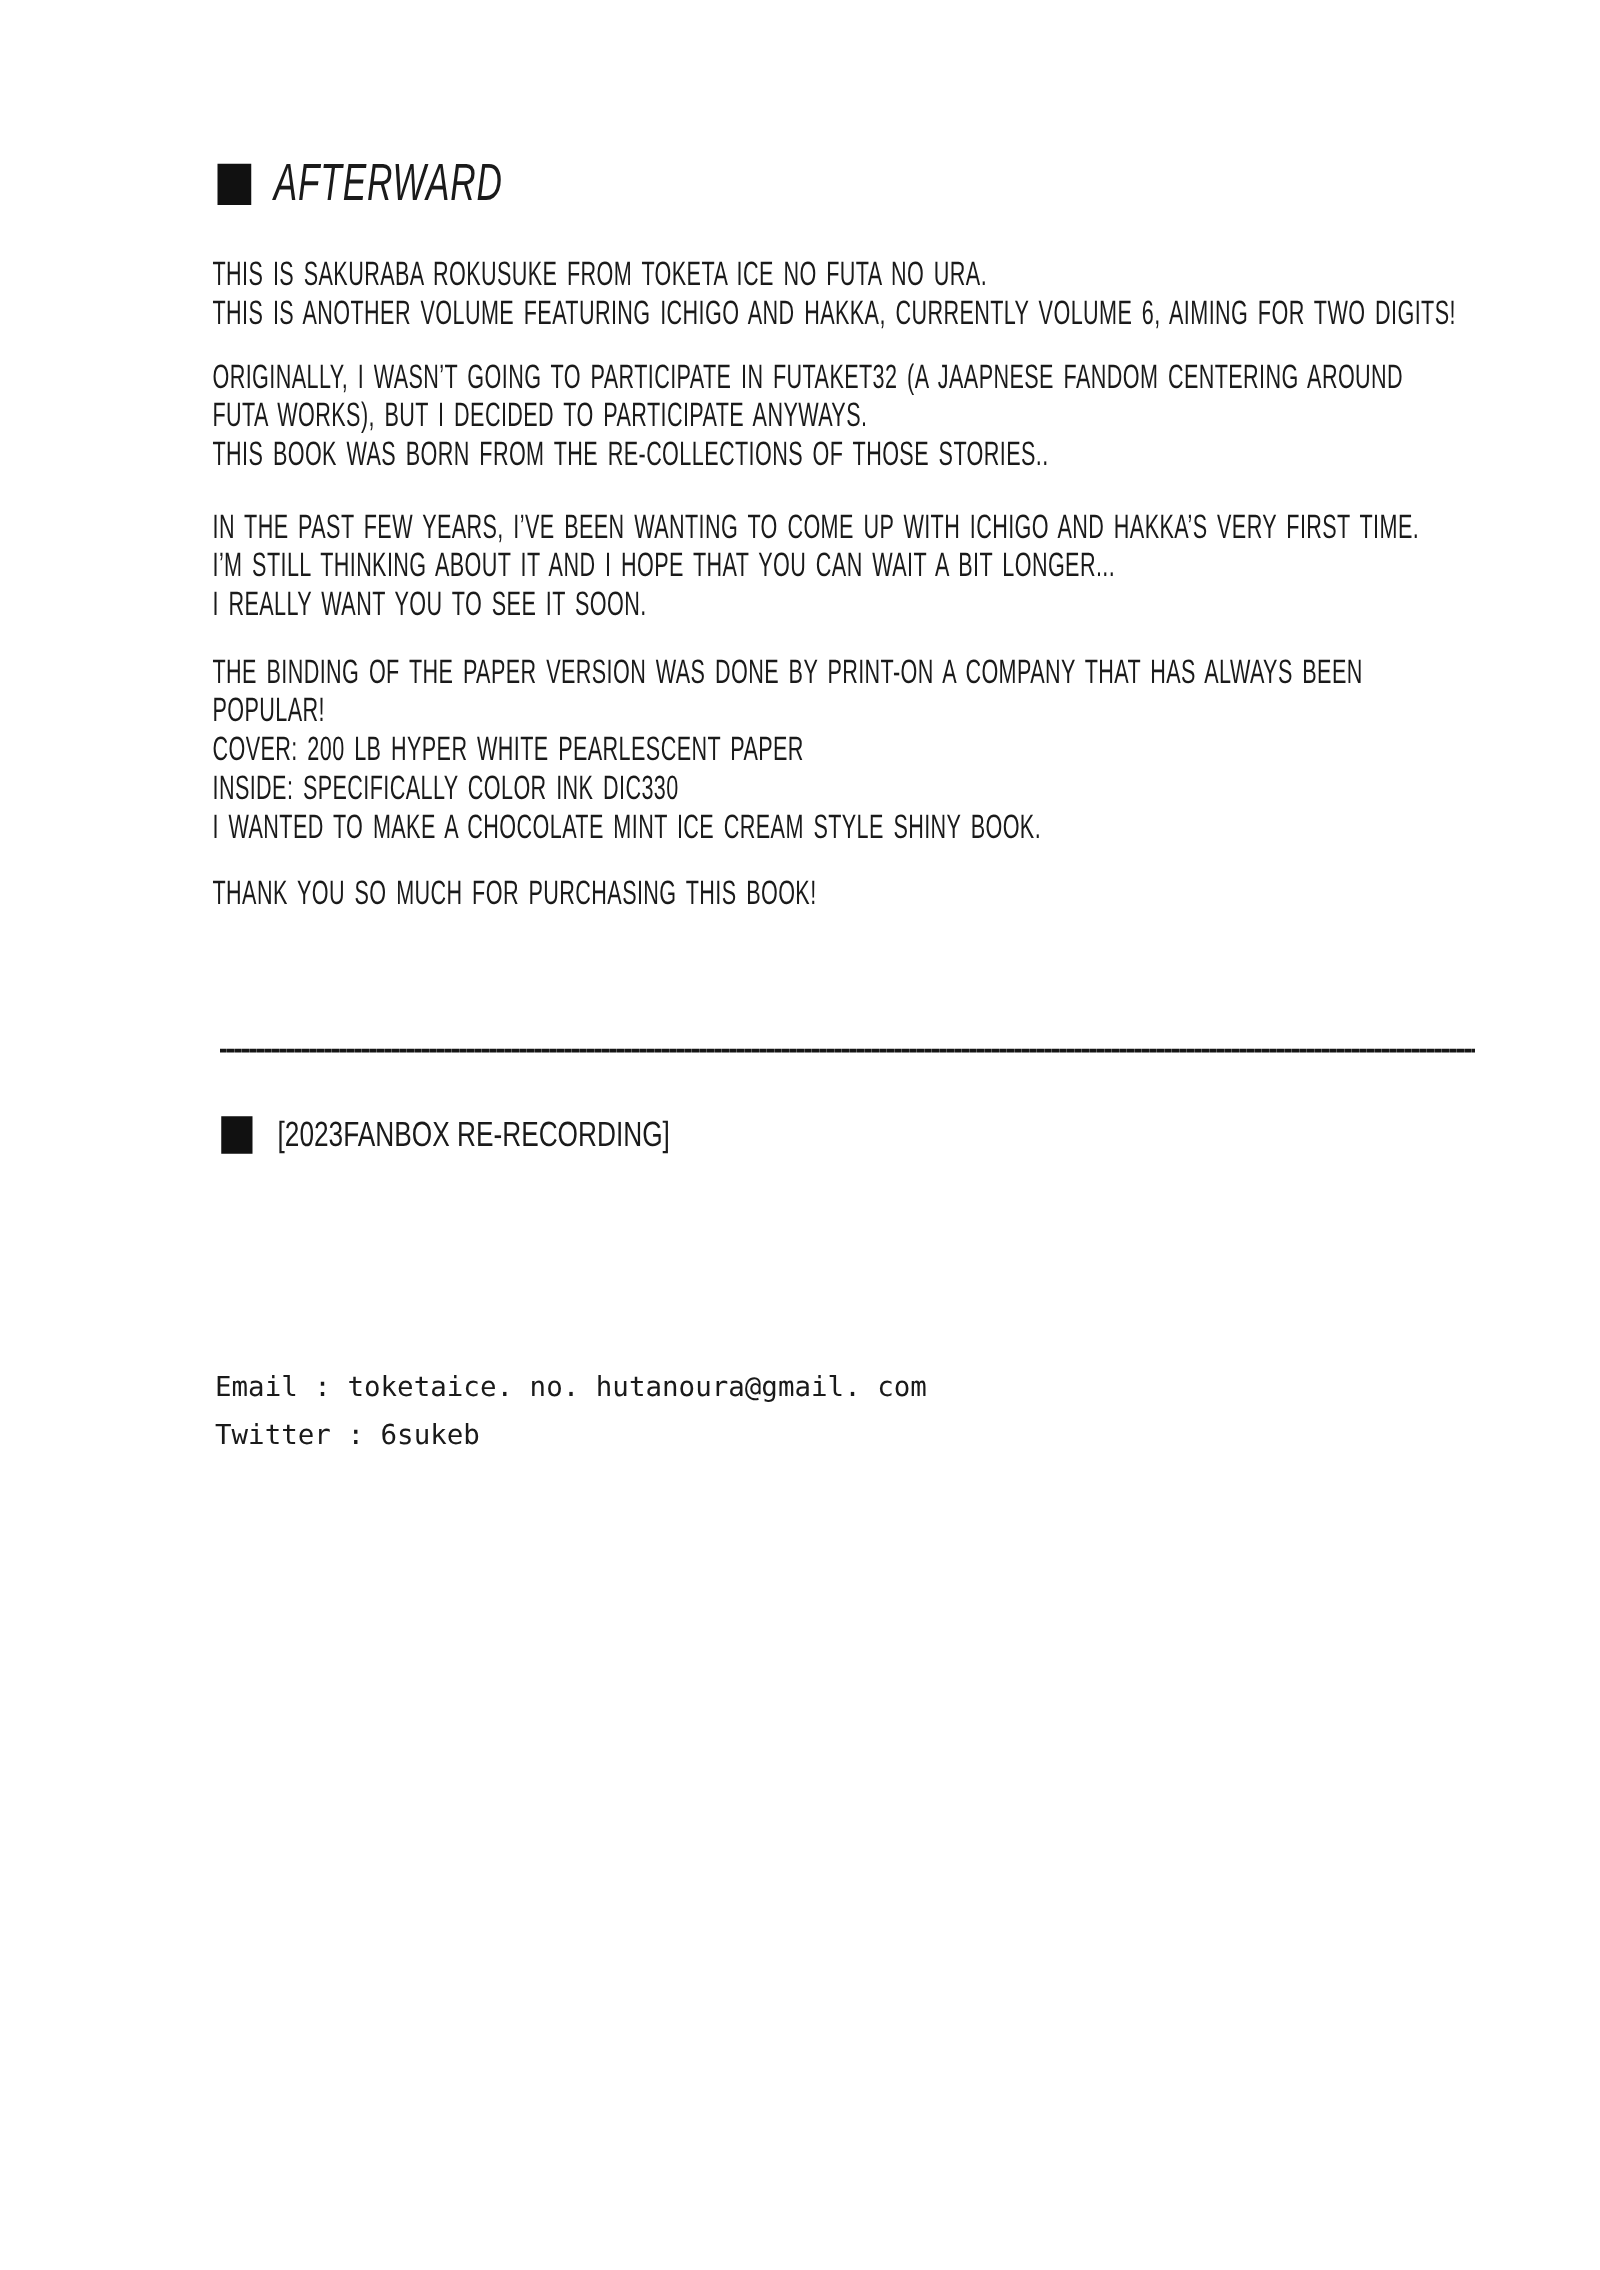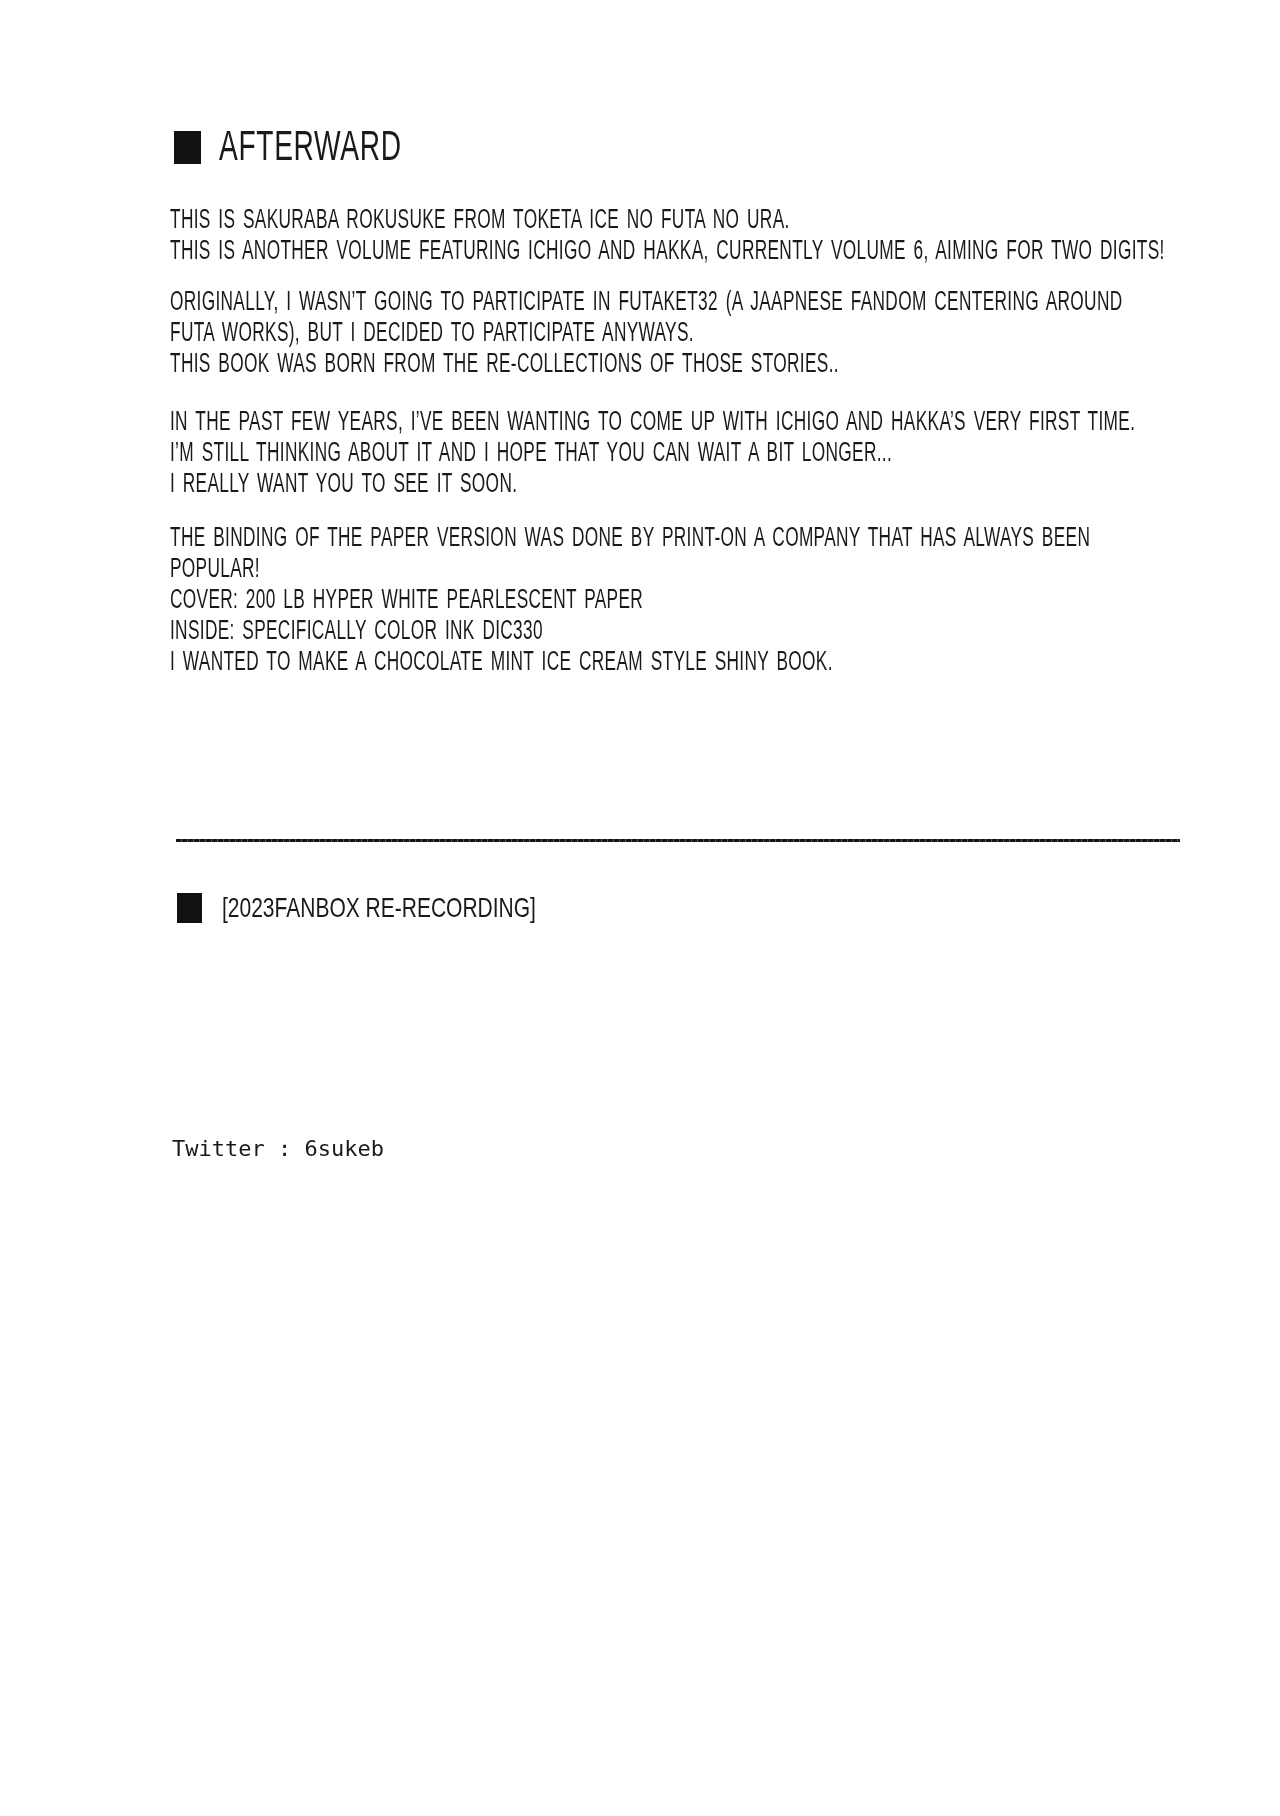--- a/index.html
+++ b/index.html
@@ -10,21 +10,21 @@
     font-family:"Liberation Sans", sans-serif;
     color:#1a1a1a;
   }
   .page { position:absolute; inset:0; background:#ffffff; }
 
   
   .sq {
     display:block; background:#111111;
     width:27px; height:33px;
   }
-  .hdr { position:absolute; left:174px; top:131px; display:flex; align-items:flex-start; }
+  .hdr { position:absolute; left:174px; top:131px; display:flex; align-items:flex-start;font-style:italic; }
   .t-title {
     font-size:42px; font-weight:normal; line-height:42px;
     transform:scaleX(0.67); transform-origin:0 0;
     white-space:pre; letter-spacing:1px; margin-left:18px; margin-top:-6px;
   }
 
   
   .bl {
     display:block; white-space:pre;
     font-size:27px; line-height:31px; height:31px;
@@ -95,25 +95,29 @@
   </div>
 
   <div class="para p4">
     <div class="bl">THE BINDING OF THE PAPER VERSION WAS DONE BY PRINT-ON A COMPANY THAT HAS ALWAYS BEEN</div>
     <div class="bl">POPULAR!</div>
     <div class="bl">COVER: 200 LB HYPER WHITE PEARLESCENT PAPER</div>
     <div class="bl">INSIDE: SPECIFICALLY COLOR INK DIC330</div>
     <div class="bl">I WANTED TO MAKE A CHOCOLATE MINT ICE CREAM STYLE SHINY BOOK.</div>
   </div>
 
+  <div class="para p5">
+    <div class="bl">THANK YOU SO MUCH FOR PURCHASING THIS BOOK!</div>
+  </div>
 
   <div class="divider"></div>
 
   <div class="hdr2">
     <span class="sq"></span>
     <h2 class="t-hdr2">[2023FANBOX RE-RECORDING]</h2>
   </div>
 
 
+  <div class="mono email-line">Email : toketaice. no. hutanoura@gmail. com</div>
   <div class="mono twitter-line">Twitter : 6sukeb</div>
 
 
 </div>
 
 </body></html>

